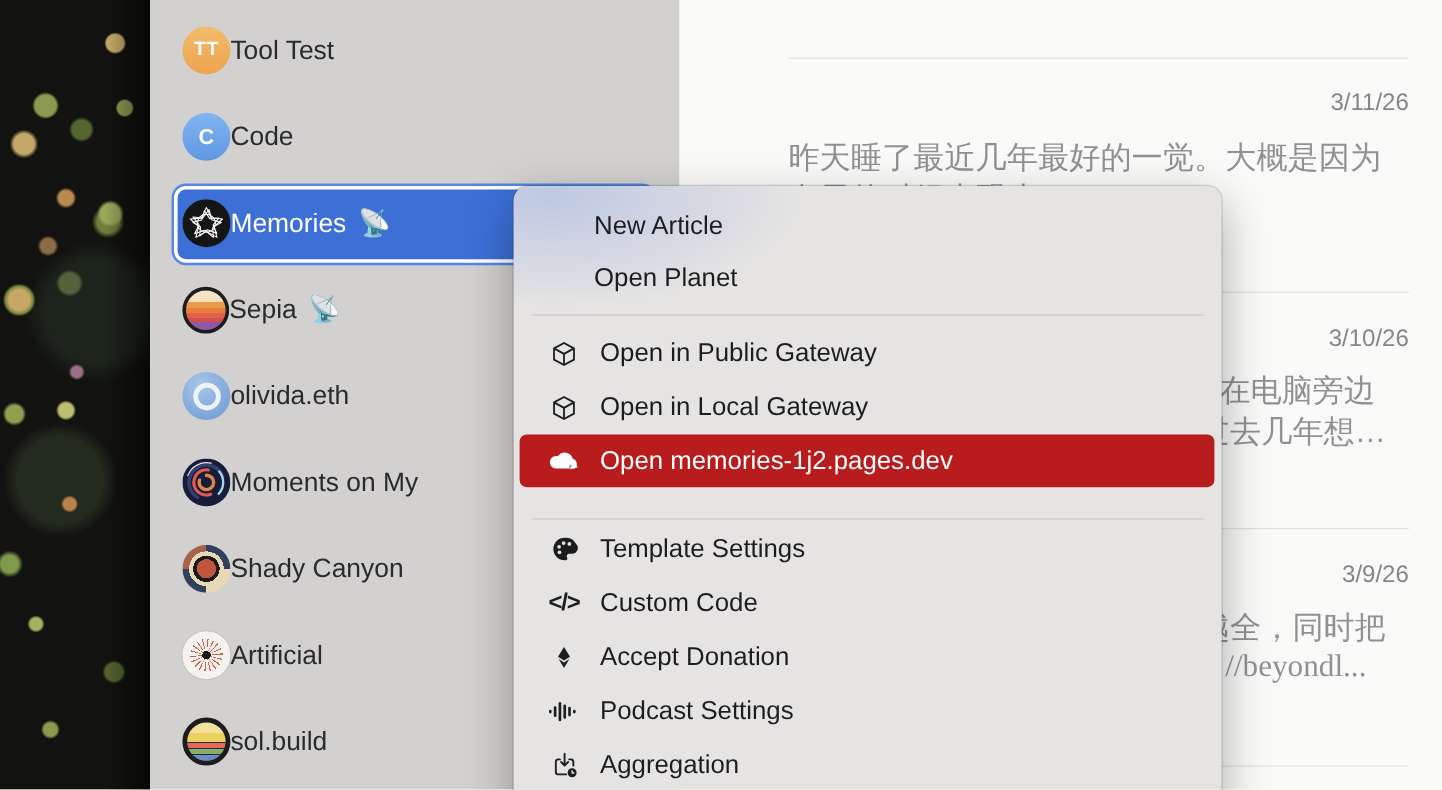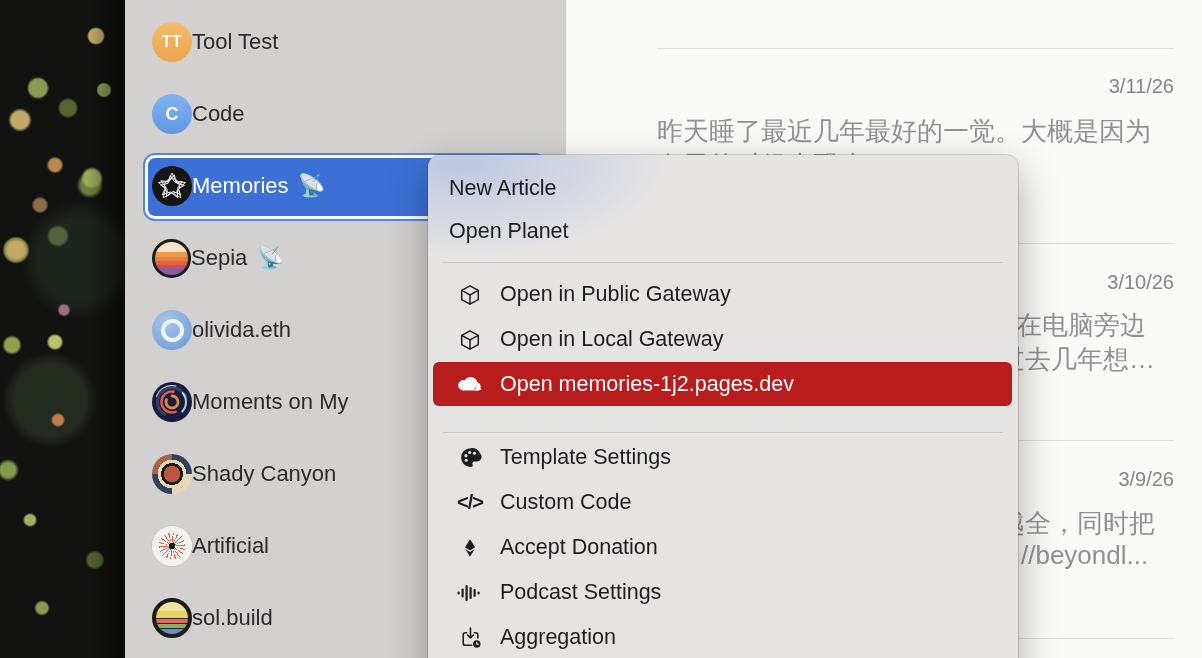--- a/index.html
+++ b/index.html
@@ -75,21 +75,21 @@
   .menu{
     position:absolute;left:428px;top:155px;width:590px;height:560px;
     background:#e6e4e3;border-radius:12px;z-index:10;
     box-shadow:0 0 0 1px rgba(0,0,0,.14), 0 14px 40px rgba(0,0,0,.32);
     padding-top:12px;box-sizing:border-box;overflow:hidden;
   }
   .menu::before{content:"";position:absolute;left:0;top:0;width:260px;height:110px;
     background:radial-gradient(ellipse at 12% 8%, rgba(96,135,225,.30), transparent 65%);
     pointer-events:none;}
   .mi{position:relative;display:flex;align-items:center;height:45px;font-size:21.5px;color:#1d1d1f;}
-  .mi.plain{padding-left:21px;height:43px;}
+  .mi.plain{padding-left:21px;height:43px;margin-left:46px;}
   .mi .mi-icon{width:30px;margin-left:27px;display:flex;align-items:center;justify-content:center;flex:0 0 auto;}
   .mi .mi-label{margin-left:15px;white-space:nowrap;}
   .mi.hl{background:#b91c1c;border-radius:6px;margin:0 6px 0 5px;height:44px;color:#fff;}
   .mi.hl .mi-label{margin-left:16px;}
   .m-sep{height:1px;background:#cbc9c8;margin:9px 15px;}
   .m-sep.big{margin-top:26px;margin-bottom:2px;}
   .code-glyph{font-size:20px;font-weight:bold;letter-spacing:-1px;color:#1d1d1f;}
   svg{display:block;}
 </style>
 </head>
@@ -189,21 +189,21 @@
 
   <div>
     <span class="a-date" style="top:271px;">3/10/26</span>
     <div class="a-line" style="left:450px;top:308px;">在电脑旁边</div>
     <div class="a-line" style="left:433px;top:342px;">过去几年想…</div>
   </div>
 
   <div>
     <span class="a-date" style="top:468px;">3/9/26</span>
     <div class="a-line" style="left:433px;top:506px;">越全，同时把</div>
-    <div class="a-line" style="left:455px;top:540px;">//beyondl...</div>
+    <div class="a-line" style="left:455px;top:540px;font-family:Liberation Serif, serif;">//beyondl...</div>
   </div>
 </div>
 
 <div class="menu">
 
   <div class="mi plain">
     <span class="mi-label" style="margin-left:0;">New Article</span>
   </div>
   <div class="mi plain">
     <span class="mi-label" style="margin-left:0;">Open Planet</span>

